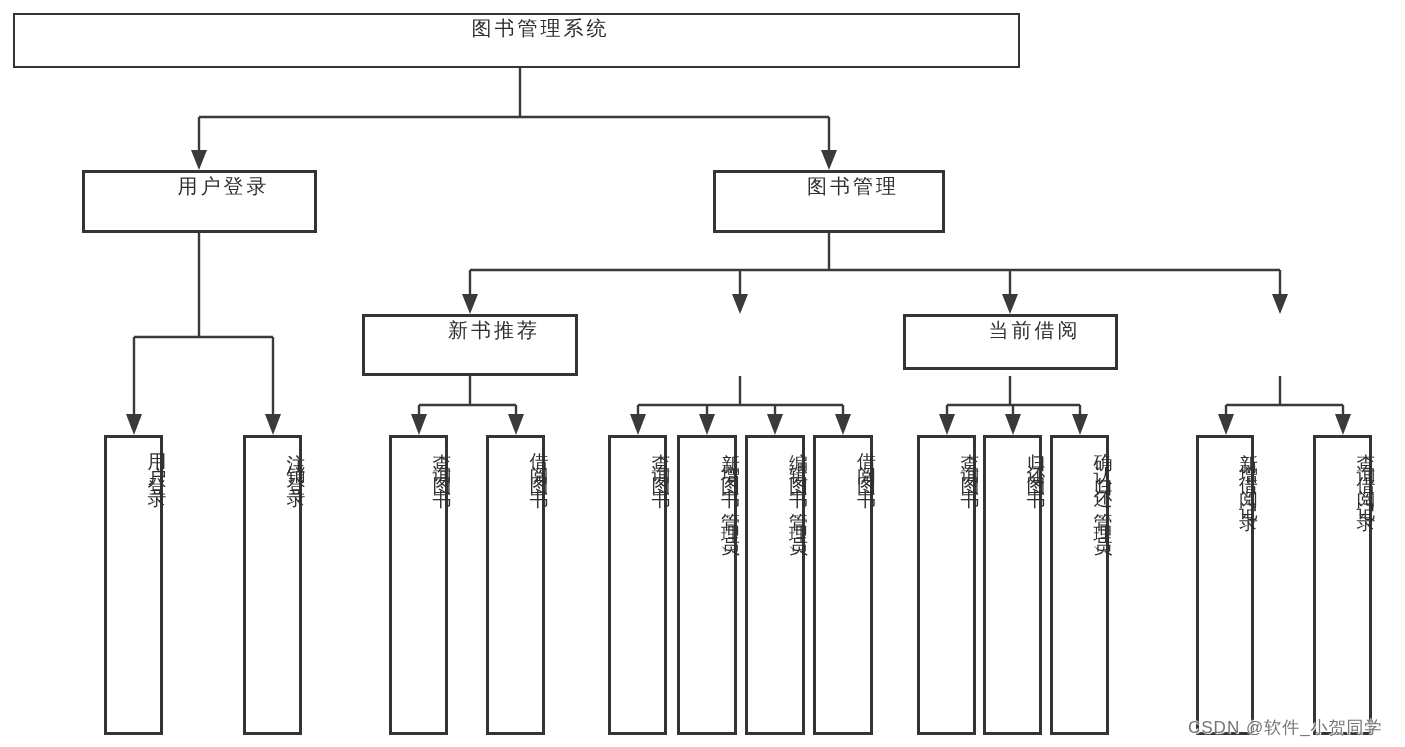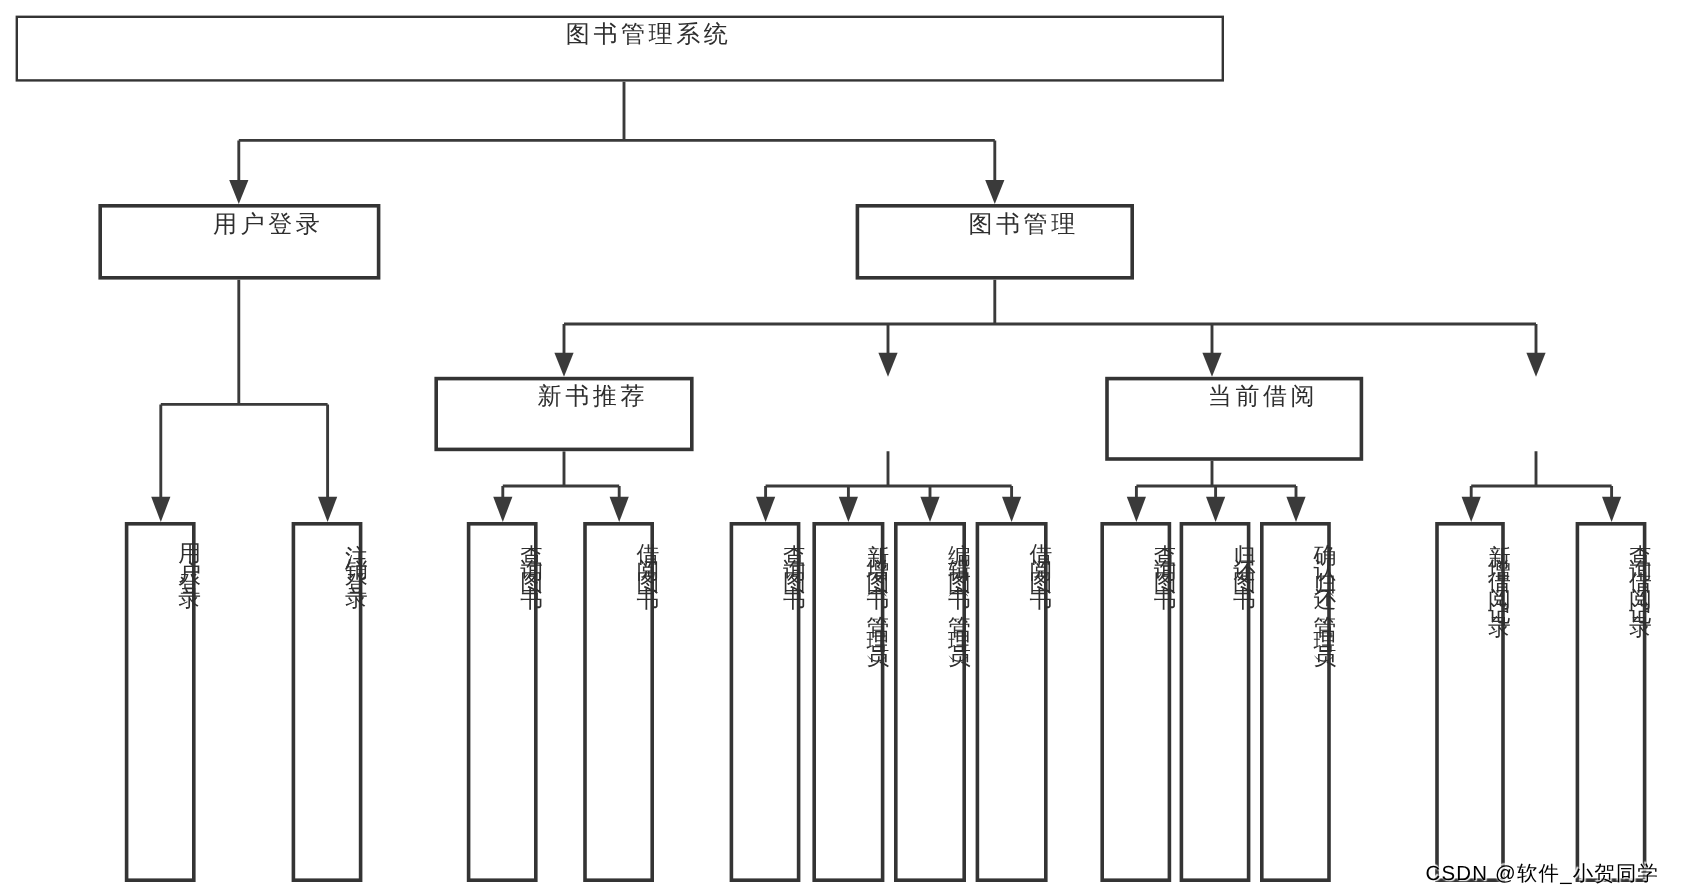--- a/index.html
+++ b/index.html
@@ -38,21 +38,21 @@
     letter-spacing: 12px;
     line-height: 1;
     white-space: normal;
   }
   #watermark {
     position: absolute;
     left: 1188px;
     top: 716px;
     font-size: 17px;
     letter-spacing: 1px;
-    color: #000000;
+    color: #737373;
     text-shadow: 0 0 2px #ffffff, 1px 1px 1px #ffffff, -1px -1px 1px #ffffff;
     z-index: 5;
     white-space: nowrap;
   }
 </style>
 </head>
 <body>
 
 <div id="canvas">
 
@@ -103,21 +103,21 @@
   <div class="node" style="left:82px; top:170px; width:235px; height:63px;">
     <span class="lbl">用户登录</span>
   </div>
   <div class="node" style="left:362px; top:314px; width:216px; height:62px;">
     <span class="lbl">新书推荐</span>
   </div>
 
   <div class="node" style="left:713px; top:170px; width:232px; height:63px;">
     <span class="lbl">图书管理</span>
   </div>
-  <div class="node" style="left:903px; top:314px; width:215px; height:70px;margin-left:18px;">
+  <div class="node" style="left:903px; top:314px; width:215px; height:56px;">
     <span class="lbl">当前借阅</span>
   </div>
 
   <div class="node leaf" style="left:104px; top:435px; width:59px; height:300px;">
     <span class="lbl">用户登录</span>
   </div>
   <div class="node leaf" style="left:243px; top:435px; width:59px; height:300px;">
     <span class="lbl">注销登录</span>
   </div>
 

